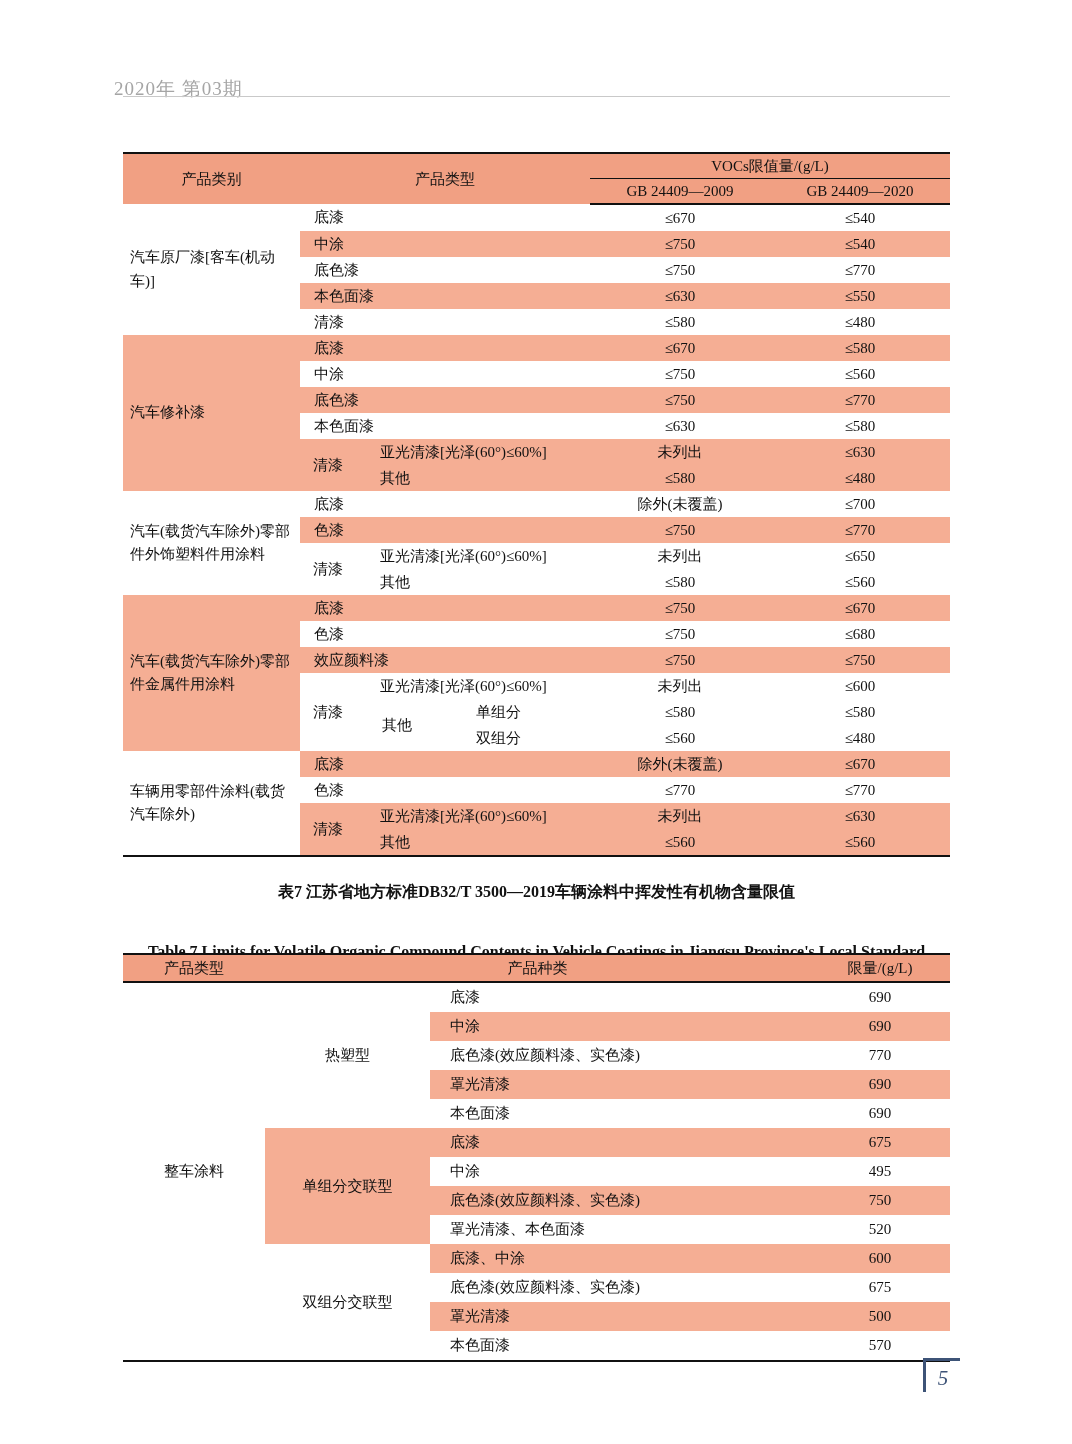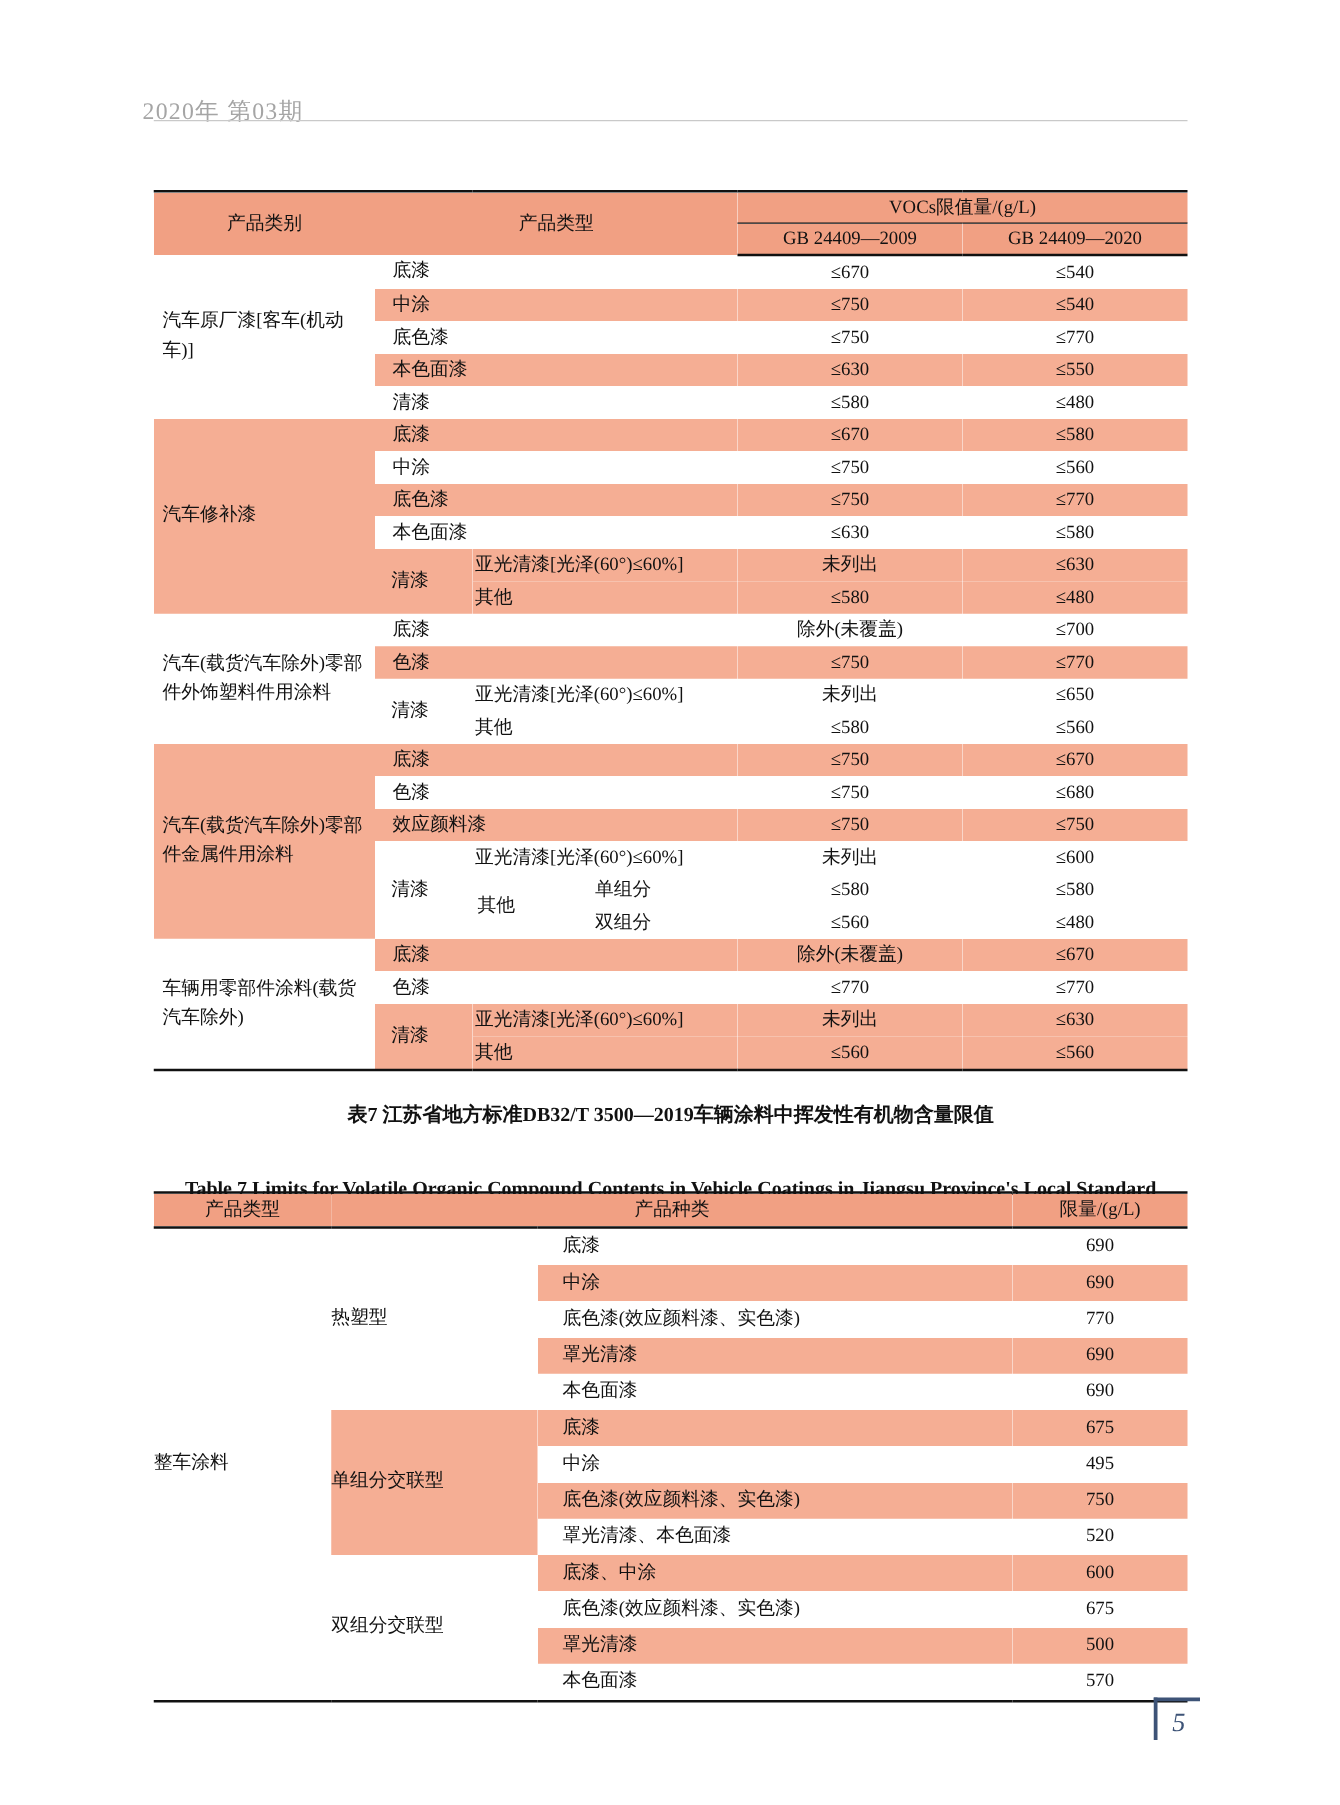--- a/index.html
+++ b/index.html
@@ -47,21 +47,21 @@
   .t7cap{position:absolute;left:123px;width:827px;text-align:center;font-weight:bold;}
   .t7cap.cn{top:882px;font-size:16px;}
   .t7cap.en{top:907px;font-size:16px;margin-top:36px;}
   .t7cap.en2{top:931px;font-size:16px;}
 
   
   .t7{position:absolute;left:123px;top:953px;width:827px;
       border-top:2px solid var(--ink);border-bottom:2px solid var(--ink);}
   .t7 thead th{background:var(--pink-head);height:26px;text-align:center;border-bottom:2px solid var(--ink);}
   .t7 tbody td{height:29px;}
-  .t7 td.grp,.t7 td.sub{font-family:Liberation Mono, monospace;}
+  .t7 td.grp,.t7 td.sub{text-align:center;}
   .t7 td.kind{padding-left:20px;}
   .t7 tr.sp td:not(.grp):not(.sub){background:var(--pink-row);}
   .t7 td.gpink{background:var(--pink-row);}
 
   
   .footer{position:absolute;top:1358px;right:112px;display:flex;align-items:flex-start;}
   .footer-text{text-align:right;margin-right:7px;}
   .f-cn{font-size:19px;color:#4a5b77;letter-spacing:2px;line-height:1.0;font-family:var(--sans);}
   .f-en{font-size:10.5px;color:#bcbcbc;letter-spacing:0.4px;margin-top:3px;font-family:var(--sans);}
   .pagenum-box{width:34px;height:31px;border-top:3px solid var(--navy);border-left:3px solid var(--navy);

